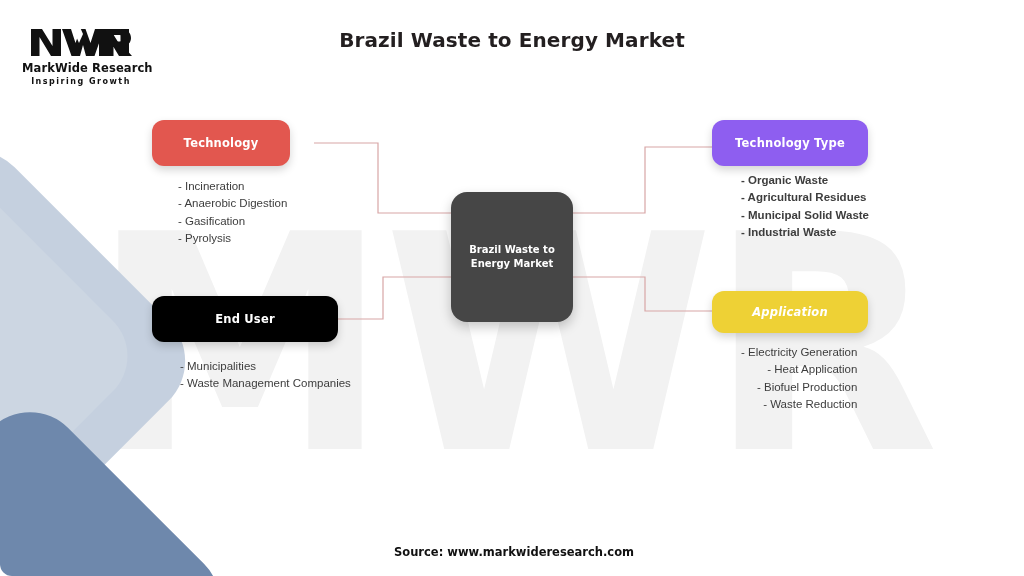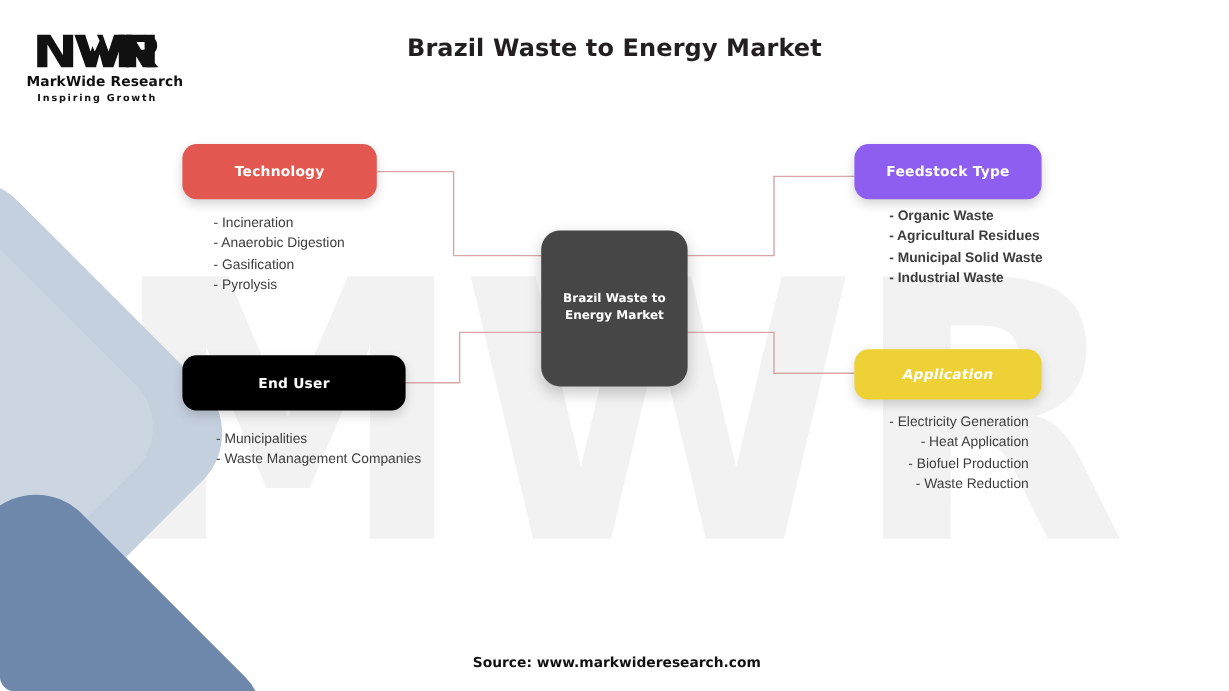--- a/index.html
+++ b/index.html
@@ -135,21 +135,21 @@
     justify-content: center;
   }
   .node-label {
     font-family: "DejaVu Sans", sans-serif;
     font-weight: 700;
     font-size: 11.5px;
     color: #ffffff;
     letter-spacing: 0.2px;
     text-align: center;
   }
-  .node-technology  { left: 152px; top: 120px; width: 162px; height: 46px; background: #e2574f; }
+  .node-technology  { left: 152px; top: 120px; width: 138px; height: 46px; background: #e2574f; }
   .node-enduser     { left: 152px; top: 296px; width: 186px; height: 46px; background: #000000; }
   .node-feedstock   { left: 712px; top: 120px; width: 156px; height: 46px; background: #8e5ef0; }
   .node-application { left: 712px; top: 291px; width: 156px; height: 42px; background: #eed135; font-style: italic; }
 
   .node-center {
     position: absolute;
     left: 451px;
     top: 192px;
     width: 122px;
     height: 130px;
@@ -242,21 +242,21 @@
       <path d="M314 319 L383 319 L383 277 L451 277"></path>
 
       <path d="M712 311 L645 311 L645 277 L573 277"></path>
     </g>
   </svg>
 
   <div class="node node-technology">
     <span class="node-label">Technology</span>
   </div>
   <div class="node node-feedstock">
-    <span class="node-label">Feedstock Type</span>
+    <span class="node-label">Technology Type</span>
   </div>
   <div class="node node-enduser">
     <span class="node-label">End User</span>
   </div>
   <div class="node node-application">
     <span class="node-label">Application</span>
   </div>
 
   <div class="node-center">
     <span class="node-center-label">Brazil Waste to Energy Market</span>

